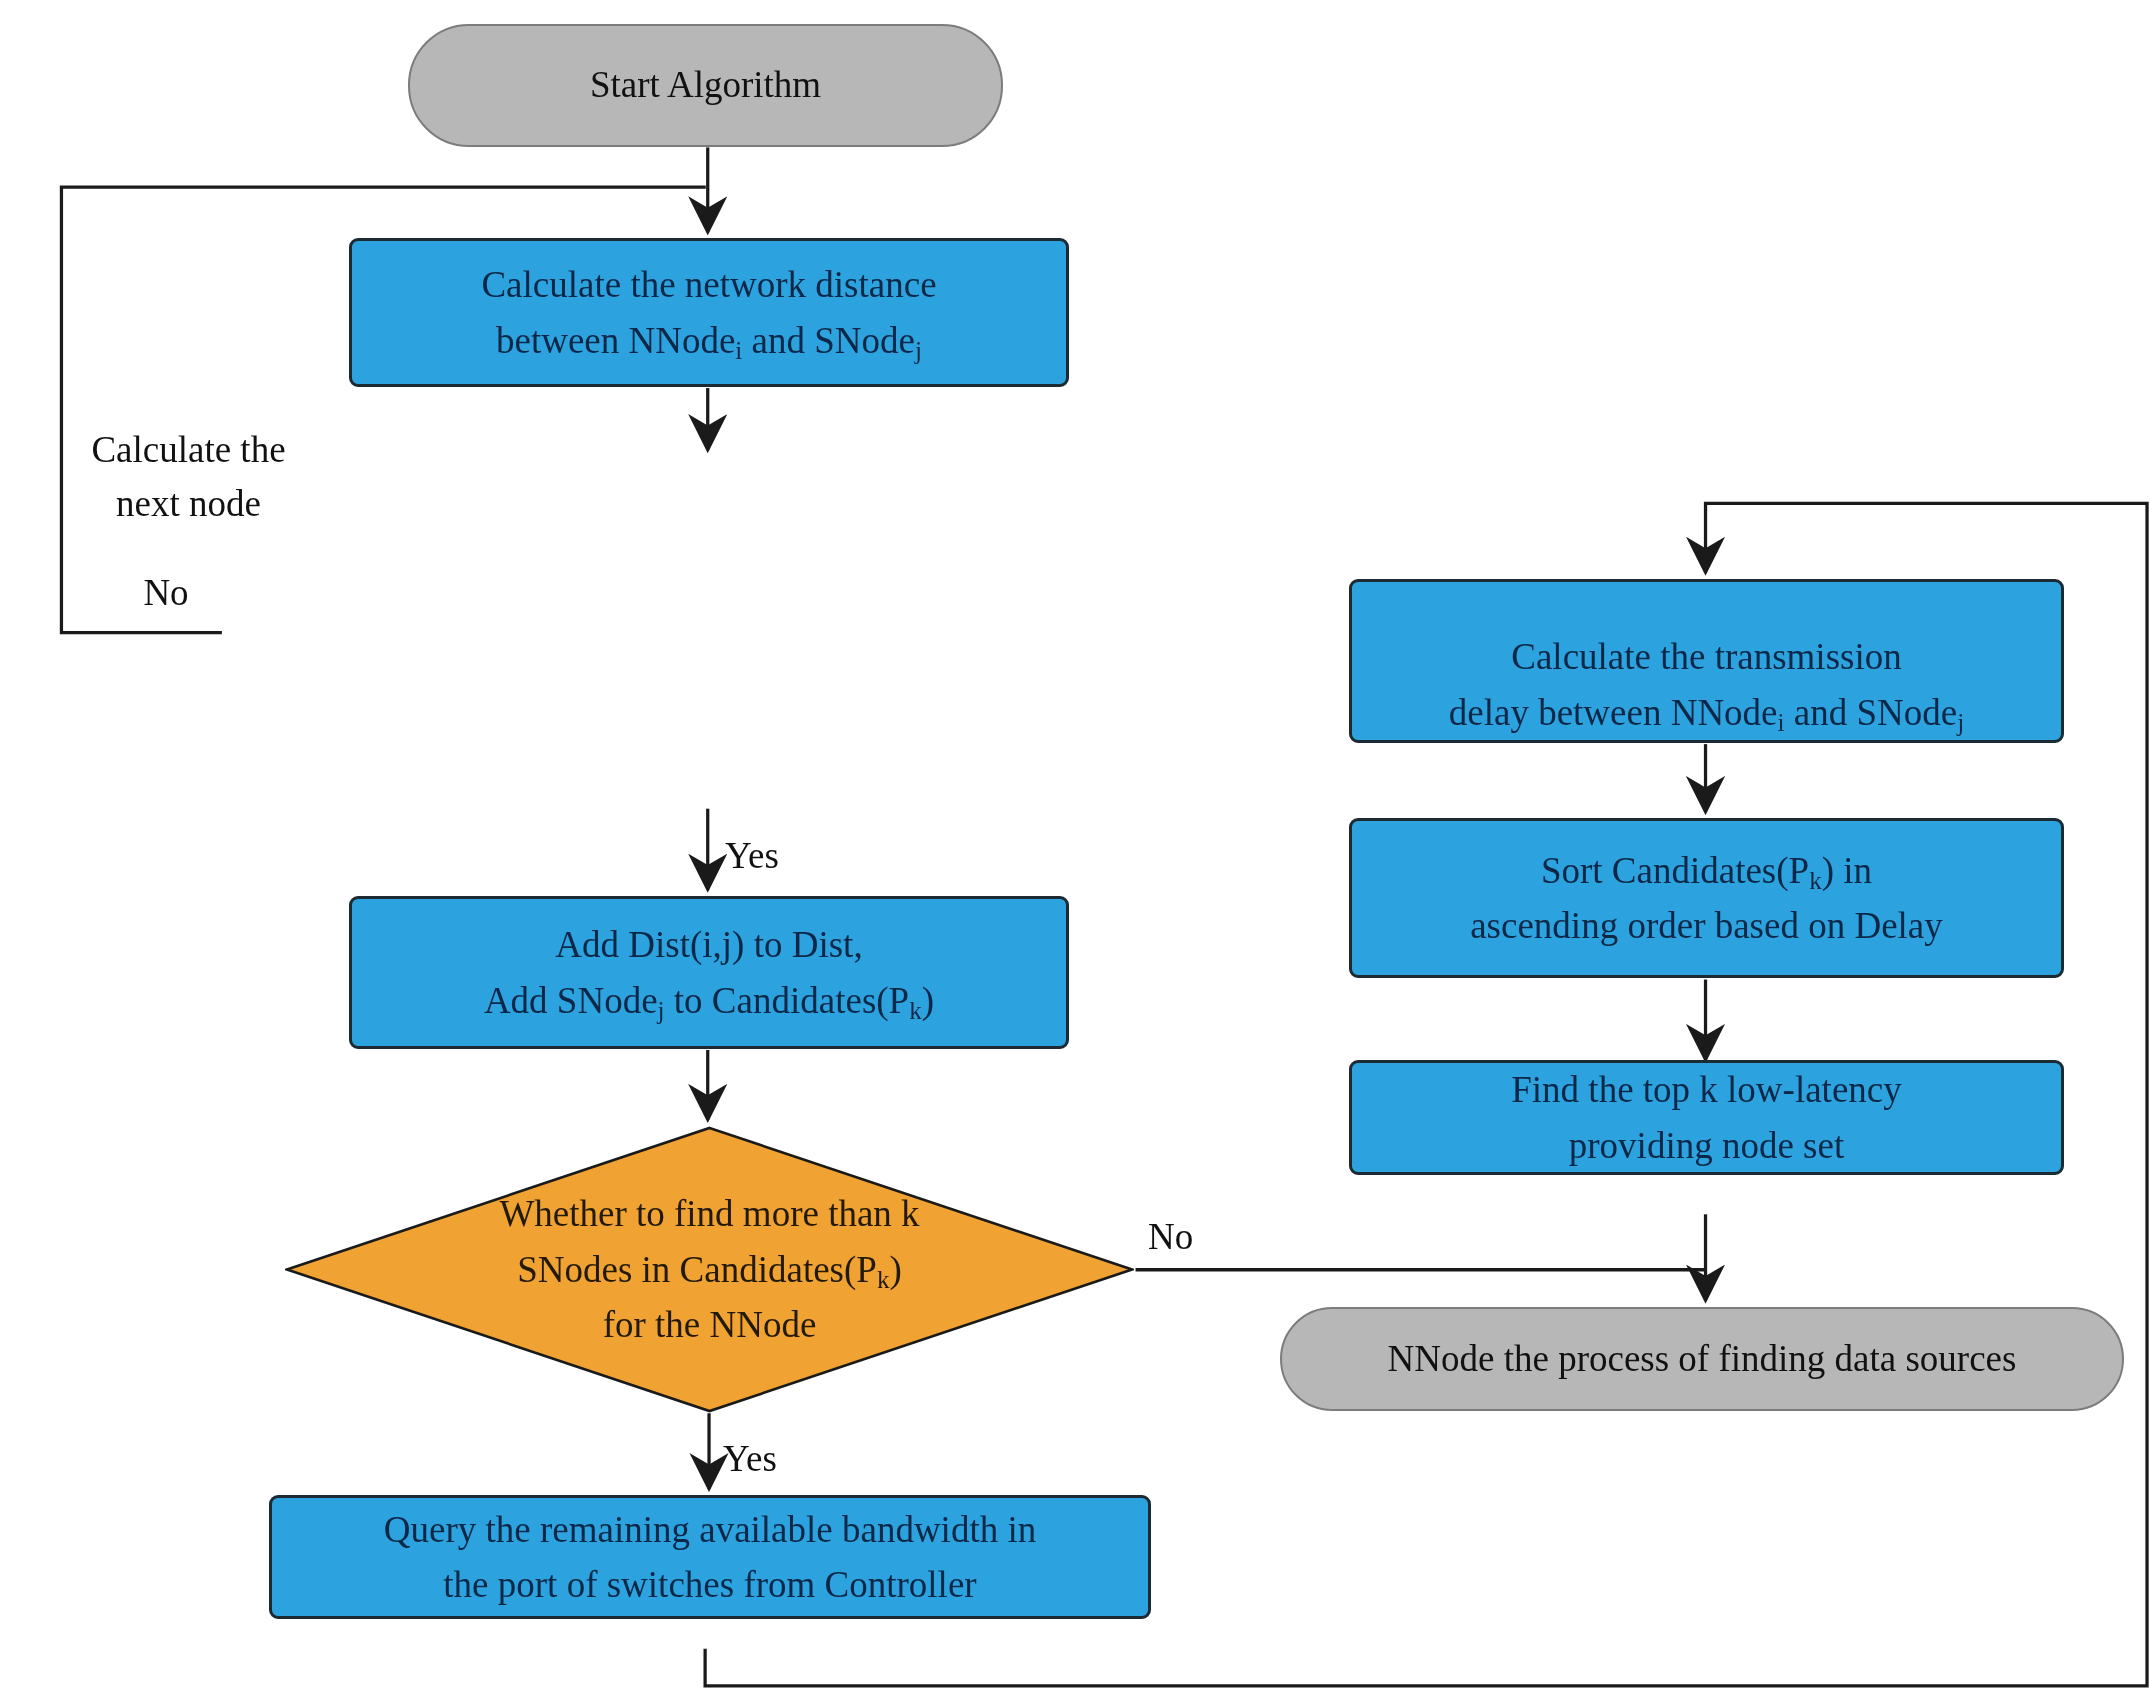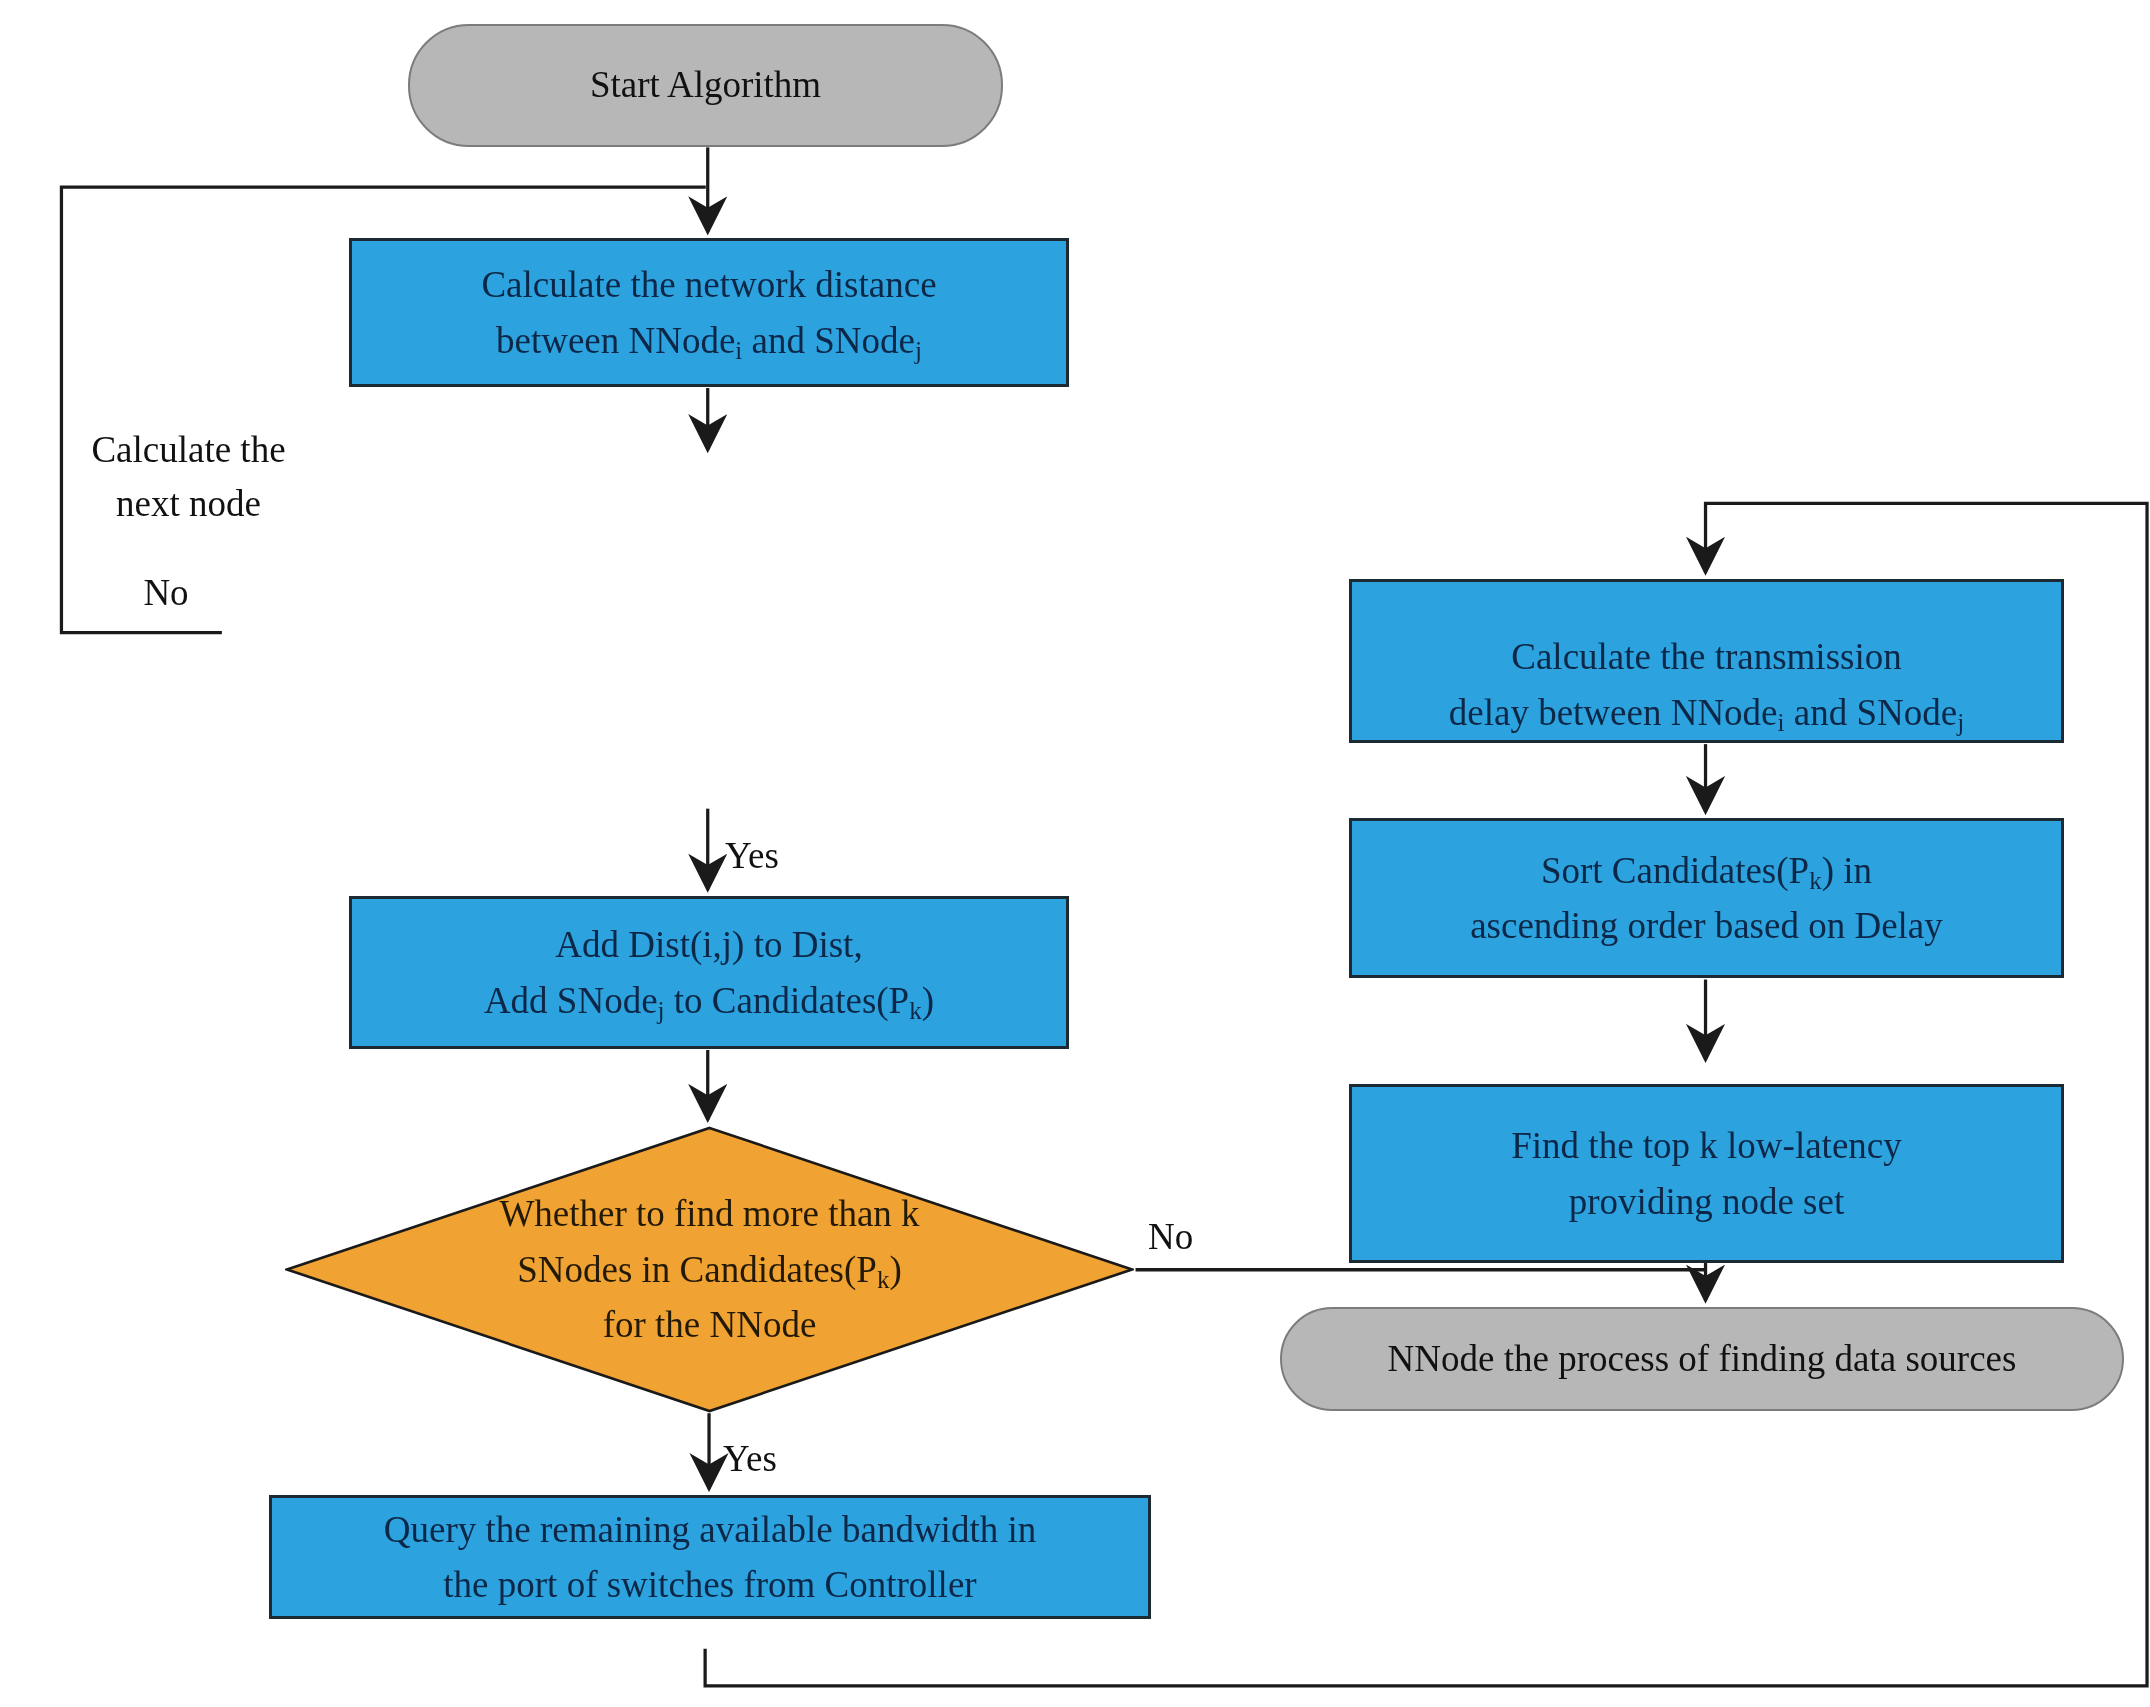--- a/index.html
+++ b/index.html
@@ -9,21 +9,21 @@
     background:var(--canvas-bg,#fff);
     font-family:"Liberation Serif","DejaVu Serif",serif;
     overflow:hidden;
     margin-left:32px;
   }
   #connectors{position:absolute;left:0;top:0;width:2151px;height:1708px;z-index:0;}
   #connectors path.edge{fill:none;stroke:var(--connector-color,#1a1a1a);stroke-width:5px;}
   #connectors .arrowhead{fill:var(--connector-color,#1a1a1a);}
 
   .node{position:absolute;z-index:1;display:flex;align-items:center;justify-content:center;
-        text-align:center;font-size:37px;line-height:1.5;}
+        text-align:center;font-size:37px;line-height:1.5;border-radius:9px;}
   .process{
     background:var(--process-fill,#2ca3de);
     border:3.3px solid var(--process-border,#1c2b33);
     color:var(--process-text,#0c2747);
     box-sizing:border-box;
   }
   .terminator{
     background:var(--terminator-fill,#b7b7b7);
     border:2.6px solid var(--terminator-border,#7c7c7c);
     color:var(--terminator-text,#111);
@@ -41,21 +41,21 @@
 
   
   #node-start        {left:376px;  top:23.5px;   width:595px;  height:123px; border-radius:61px;}
   #node-calc-distance{left:317px;  top:238px;  width:720px; height:149px;}
   #node-check-distance{left:188px; top:456px;  width:970px; height:352px;}
   #node-add-dist     {left:317px;  top:896px; width:720px; height:153px;}
   #node-check-k      {left:253px;  top:1126px; width:849px; height:287px;}
   #node-query        {left:237px;  top:1495px; width:882px; height:124px;}
   #node-calc-delay   {left:1317px; top:579px;  width:715px; height:164px;align-items:flex-end;}
   #node-sort         {left:1317px; top:818px; width:715px; height:160px;}
-  #node-topk         {left:1317px; top:1084px; width:715px; height:179px;}
+  #node-topk         {left:1317px; top:1060px; width:715px; height:115px;}
   #node-finish       {left:1248px; top:1307px; width:844px; height:104px; border-radius:52px;}
 
   
   #label-loop-back{left:26px;  top:423px;  width:261px;}
   #label-no-1     {left:82px; top:566px;  width:104px;}
   #label-yes-1    {left:693px;top:829px; width:143px;text-align:left;}
   #label-no-2     {left:1116px;top:1210px; width:143px;text-align:left;}
   #label-yes-2    {left:691px;top:1432px; width:143px;text-align:left;}
 </style>
 </head>

